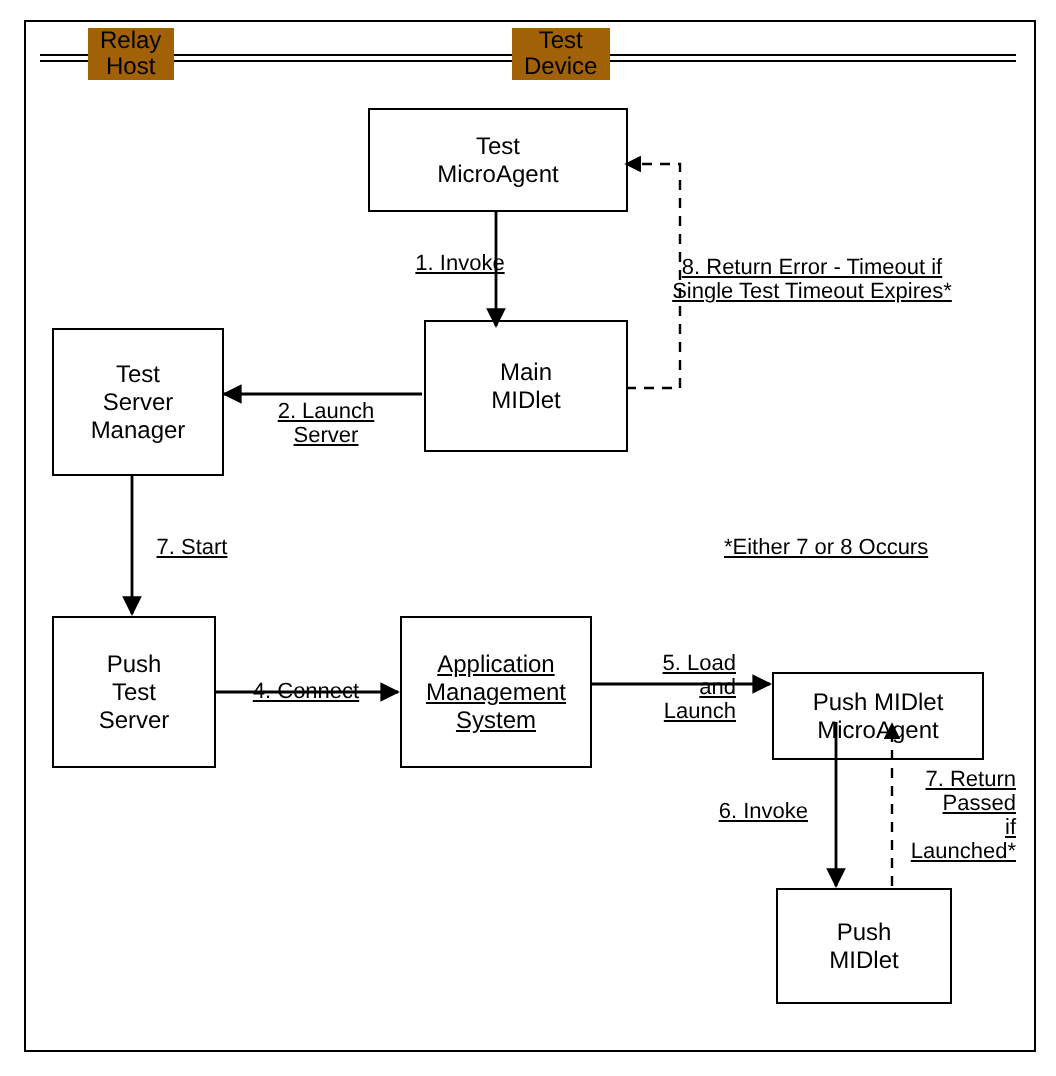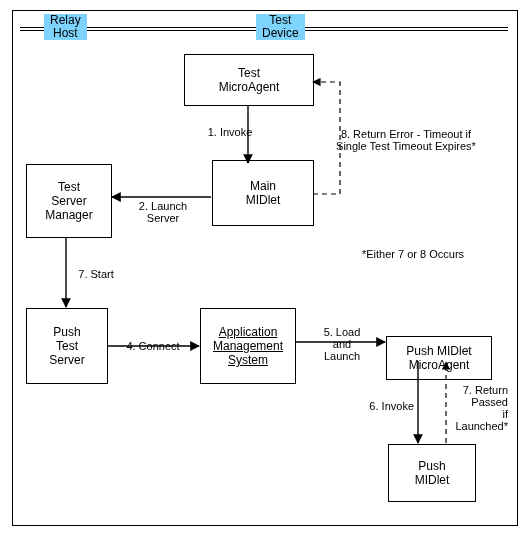--- a/index.html
+++ b/index.html
@@ -17,34 +17,34 @@
   }
   .hdr-rule{
     position:absolute;left:20px;top:27px;width:488px;height:0;
     border-top:1px solid #000;
   }
   .hdr-line2{
     position:absolute;left:20px;top:30px;width:488px;height:0;
     border-top:1px solid #000;
   }
   .hdr-label{
-    position:absolute;top:14px;background:#7dd3fc;
+    position:absolute;top:14px;background:#a16207;
     text-align:center;line-height:13px;font-size:12px;
     padding:0 6px;
   }
   .box{
     position:absolute;border:1px solid #000;background:#fff;
     display:flex;flex-direction:column;align-items:center;
     justify-content:center;text-align:center;line-height:14px;
   }
   .lbl{
     position:absolute;background:transparent;font-size:11px;
-    text-align:center;line-height:12px;
+    text-align:center;line-height:12px;text-decoration:underline;
   }
-  .note{font-size:11px;}
+  .note{font-size:11px;margin-top:20px;}
   svg.arrows{position:absolute;left:0;top:0;width:528px;height:538px;pointer-events:none;}
 </style>
 </head>
 <body>
 
 <div class="frame"></div>
 
 <div class="hdr-rule"></div>
 <div class="hdr-line2"></div>
 <div class="hdr-label" style="left:44px;">Relay<br>Host</div>
@@ -61,22 +61,22 @@
 <div class="box" style="left:200px;top:308px;width:94px;height:74px;text-decoration:underline;">Application<br>Management<br>System</div>
 
 <div class="box" style="left:386px;top:336px;width:104px;height:42px;">Push MIDlet<br>MicroAgent</div>
 
 <div class="box" style="left:388px;top:444px;width:86px;height:56px;">Push<br>MIDlet</div>
 
 <div class="lbl" style="left:205px;top:126px;width:50px;">1. Invoke</div>
 <div class="lbl" style="left:133px;top:184px;width:60px;margin-top:16px;">2. Launch<br>Server</div>
 <div class="lbl" style="left:74px;top:268px;width:44px;">7. Start</div>
 <div class="lbl" style="left:122px;top:340px;width:62px;">4. Connect</div>
-<div class="lbl" style="left:316px;top:326px;width:52px;">5. Load<br>and<br>Launch</div>
-<div class="lbl" style="left:366px;top:400px;width:48px;text-align:right;">6. Invoke</div>
+<div class="lbl" style="left:316px;top:326px;width:52px;text-align:right;">5. Load<br>and<br>Launch</div>
+<div class="lbl" style="left:356px;top:400px;width:48px;text-align:right;">6. Invoke</div>
 <div class="lbl" style="left:448px;top:384px;width:60px;text-align:right;">7. Return<br>Passed<br>if<br>Launched*</div>
 <div class="lbl" style="left:326px;top:128px;width:160px;text-align:center;">8. Return Error - Timeout if<br>Single Test Timeout Expires*</div>
 
 <div class="lbl note" style="left:362px;top:248px;width:130px;text-align:left;">*Either 7 or 8 Occurs</div>
 
 <svg class="arrows">
   <defs>
     <marker id="ah" viewBox="0 0 10 10" refX="9" refY="5" markerWidth="7" markerHeight="7" orient="auto-start-reverse">
       <path d="M 0 0 L 10 5 L 0 10 z" fill="#000"></path>
     </marker>

